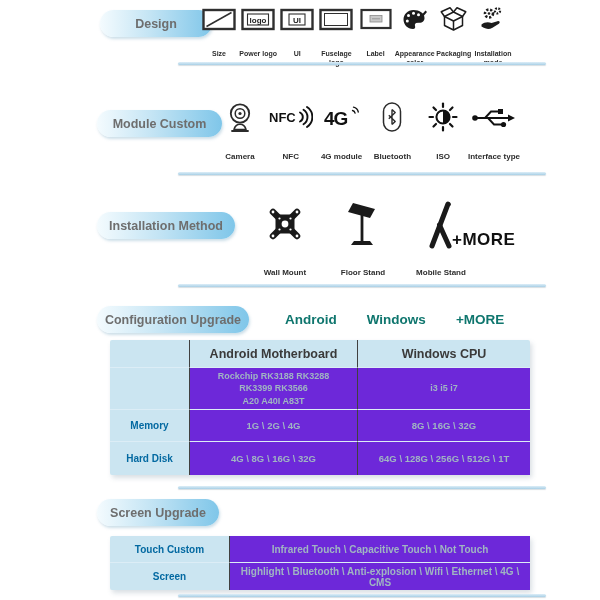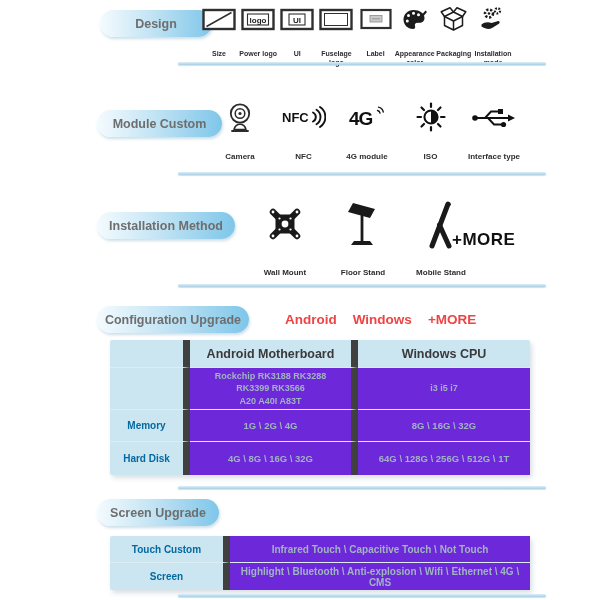--- a/index.html
+++ b/index.html
@@ -25,28 +25,28 @@
   .row1 .ic{height:26px;} .row1 .lbl{font-size:7px;width:46px;margin-left:-4px;margin-right:-4px;}
   .row1 .icon-item{width:38px;}
   .row2 .ic{height:34px;} .row2 .lbl{font-size:8px;width:58px;margin-left:-7px;margin-right:-7px;}
   .row2 .icon-item{width:44px;}
   .row3 .ic{height:50px;} .row3 .lbl{font-size:8px;width:72px;}
   .row3 .icon-item{width:74px;}
 
   .more-text{position:absolute;font-size:17px;font-weight:bold;color:#111;letter-spacing:.5px;}
 
   
-  .tabs{position:absolute;display:flex;gap:16px;font-size:13.5px;font-weight:bold;color:#ef4444;}
+  .tabs{position:absolute;display:flex;gap:30px;font-size:13.5px;font-weight:bold;color:#0f766e;}
   .tab{cursor:default;}
 
   
   .tbl{position:absolute;display:grid;border-radius:2px;
        background:#cbe5f1;box-shadow:2px 3px 5px rgba(80,110,130,.22);}
   .cell{display:flex;align-items:center;justify-content:center;text-align:center;
-        border-right:7px solid #404040;border-bottom:1px solid #dcedf6;}
+        border-right:1px solid #404040;border-bottom:1px solid #dcedf6;}
   .cell.last-col{border-right:none;} .cell.last-row{border-bottom:none;}
   .cell.head{font-size:12.5px;font-weight:bold;color:#3a3a3a;}
   .cell.rowlabel{font-size:10px;font-weight:bold;color:#0369a1;}
   .cell.val{font-size:9.5px;font-weight:bold;color:#a0b5c2;background:#6d28d9;}
   .cell.chip{font-size:9px;line-height:1.35;}
   .preline{white-space:pre-line;}
   #screen-table .cell.val{font-size:10px;}
 
   svg text{font-family:"Liberation Sans",sans-serif;}
 </style>
@@ -185,20 +185,29 @@
       <span class="ic">
         <svg width="40" height="28" viewBox="0 0 40 28">
           <text x="2" y="22" font-size="19" font-weight="bold" fill="#111" letter-spacing="-1">4G</text>
           <g stroke="#111" stroke-width="1.3" fill="none" stroke-linecap="round">
             <path d="M30.5,7.5 a3.5,3.5 0 0 1 2.6,2.6"></path>
             <path d="M31.5,4.2 a6.5,6.5 0 0 1 4.8,4.8"></path>
           </g>
         </svg>
       </span>
       <span class="lbl">4G module</span>
+    </div>
+    <div class="icon-item">
+      <span class="ic">
+        <svg width="24" height="32" viewBox="0 0 24 32">
+          <rect x="3.5" y="2" width="17" height="28" rx="8.5" fill="none" stroke="#2b2b2b" stroke-width="1.5"></rect>
+          <path d="M12,8.5 L12,23.5 M12,8.5 L15.2,11.6 L8.8,17.8 M12,23.5 L15.2,20.4 L8.8,14.2" fill="none" stroke="#2b2b2b" stroke-width="1.4" stroke-linejoin="round"></path>
+        </svg>
+      </span>
+      <span class="lbl">Bluetooth</span>
     </div>
     <div class="icon-item">
       <span class="ic">
         <svg width="30" height="30" viewBox="0 0 30 30">
           <g stroke="#111" stroke-width="2.2" stroke-linecap="round">
             <line x1="15" y1="1.5" x2="15" y2="5"></line>
               <line x1="15" y1="25" x2="15" y2="28.5"></line>
             <line x1="1.5" y1="15" x2="5" y2="15"></line>
               <line x1="25" y1="15" x2="28.5" y2="15"></line>
             <line x1="5.5" y1="5.5" x2="8" y2="8"></line>

